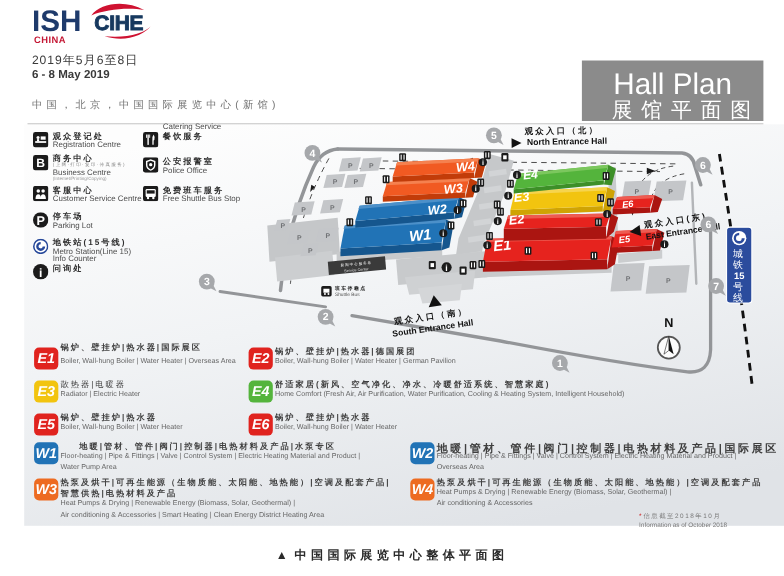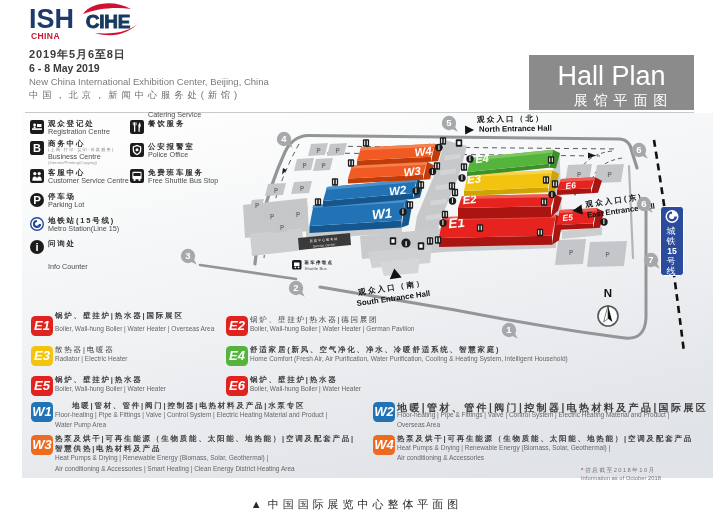--- a/index.html
+++ b/index.html
@@ -505,33 +505,32 @@
 <div style="position:absolute;left:29px;top:4px;font-size:27px;font-weight:bold;color:#1e3a6b;letter-spacing:0px">ISH</div>
 
 <div style="position:absolute;left:31px;top:30.5px;font-size:8.5px;font-weight:bold;color:#c41734;letter-spacing:0.4px">CHINA</div>
 
 <svg style="position:absolute;left:79px;top:2px" width="66" height="38" viewBox="0 0 66 38">
 <path d="M 4 12 C 12 0.5 35 -2.5 52 7 C 37 4.6 17 6.5 4 12 Z" fill="#cf1231"></path>
 <path d="M 16 31 C 32 36 50 33 61 19 C 53 30 34 32.6 16 31 Z" fill="#cf1231"></path>
 <text x="29" y="25.5" text-anchor="middle" font-size="19" font-weight="bold" fill="#17395f" stroke="#17395f" stroke-width="0.9" letter-spacing="-0.2" font-family="Liberation Sans,sans-serif">CIHE</text>
 </svg>
 
-<div style="position:absolute;left:29px;top:46.5px;font-size:11px;font-weight:bold;color:#3a3a3a;letter-spacing:0.9px">2019年5月6至8日</div>
+<div style="position:absolute;left:29px;top:46.5px;font-size:11px;font-weight:normal;color:#3a3a3a;letter-spacing:0.9px">2019年5月6至8日</div>
 
 <div style="position:absolute;left:29px;top:61.5px;font-size:10.5px;font-weight:bold;color:#3a3a3a">6 - 8 May 2019</div>
 
-<div style="position:absolute;left:29px;top:75.5px;font-size:9.5px;color:#7b7b7b">New China International Exhibition Center, Beijing, China</div>
-
-<div style="position:absolute;left:29px;top:88.5px;font-size:9.3px;color:#6f6f6f;letter-spacing:.42em">中国，北京，新闻中心服务处(新馆)</div>
+
+<div style="position:absolute;left:29px;top:88.5px;font-size:9.3px;color:#6f6f6f;letter-spacing:.42em">中国，北京，中国国际展览中心(新馆)</div>
 
 <div style="position:absolute;left:25px;top:112px;width:669px;height:1px;background:#c9c9c9"></div>
 
 <div style="position:absolute;left:529px;top:55px;width:165px;height:55px;background:#8b8b8b;color:#fff;text-align:center">
 <div style="font-size:27px;line-height:27px;margin-top:8px">Hall Plan</div>
-<div style="font-size:14px;line-height:21px;letter-spacing:.42em;padding-left:24px">展馆平面图</div>
+<div style="font-size:19px;line-height:21px;letter-spacing:.42em;padding-left:24px">展馆平面图</div>
 </div>
 
 <div>
       <div style="position:absolute;left:30px;top:120px;width:14px;height:14px"><svg width="14" height="14">
           <rect x="0" y="0" width="14" height="14" rx="2.2" fill="#1b1b1b"></rect>
           <rect x="2" y="8.3" width="10" height="1.6" fill="#fff"></rect>
           <circle cx="4.6" cy="5" r="1.4" fill="#fff"></circle>
           <rect x="7" y="4" width="4.5" height="3" fill="#fff"></rect>
           <rect x="3.6" y="6.5" width="2" height="2" fill="#fff"></rect>
         </svg></div>
@@ -614,36 +613,36 @@
       <div style="position:absolute;left:48px;top:216px;font-size:7.5px;color:#2e2e2e;white-space:nowrap;font-weight:bold" class="cjs">地铁站(15号线)</div>
       <div style="position:absolute;left:48px;top:223.5px;font-size:7.2px;color:#4c4c4c;white-space:nowrap">Metro Station(Line 15)</div>
     </div>
 
 <div>
       <div style="position:absolute;left:30px;top:240px;width:14px;height:14px"><svg width="14" height="14">
           <circle cx="7" cy="7" r="7" fill="#1b1b1b"></circle>
           <text x="7" y="11.4" text-anchor="middle" font-size="11" font-weight="bold" fill="#fff" font-family="Liberation Serif,serif">i</text>
         </svg></div>
       <div style="position:absolute;left:48px;top:239px;font-size:7.5px;color:#2e2e2e;white-space:nowrap;font-weight:bold" class="cjs">问询处</div>
-      <div style="position:absolute;left:48px;top:262px;font-size:7.2px;color:#4c4c4c;white-space:nowrap">Info Counter</div>
+      <div style="position:absolute;left:48px;top:230px;font-size:7.2px;color:#4c4c4c;white-space:nowrap">Info Counter</div>
     </div>
 
 <div>
       <div style="position:absolute;left:31px;top:316px">
         <div style="width:22px;height:20px;border-radius:4.5px;background:#e0231e;color:#fff;font-weight:bold;font-style:italic;font-size:13px;text-align:center;line-height:20px">E1</div>
       </div>
       <div style="position:absolute;left:55px;top:311px;font-size:7.5px;color:#3f3f3f;white-space:nowrap;font-weight:bold" class="cjs">锅炉、壁挂炉|热水器|国际展区</div>
       <div style="position:absolute;left:55px;top:325.2px;font-size:6.5px;color:#666;white-space:nowrap;font-weight:normal" class="">Boiler, Wall-hung Boiler | Water Heater | Overseas Area</div>
     </div>
 
 <div>
       <div style="position:absolute;left:226px;top:316px">
         <div style="width:22px;height:20px;border-radius:4.5px;background:#e0231e;color:#fff;font-weight:bold;font-style:italic;font-size:13px;text-align:center;line-height:20px">E2</div>
       </div>
-      <div style="position:absolute;left:250px;top:315px;font-size:7.5px;color:#3f3f3f;white-space:nowrap;font-weight:normal" class="cjs">锅炉、壁挂炉|热水器|德国展团</div>
+      <div style="position:absolute;left:250px;top:315px;font-size:7.5px;color:#3f3f3f;white-space:nowrap;font-weight:bold" class="cjs">锅炉、壁挂炉|热水器|德国展团</div>
       <div style="position:absolute;left:250px;top:325.2px;font-size:6.5px;color:#666;white-space:nowrap;font-weight:normal" class="">Boiler, Wall-hung Boiler | Water Heater | German Pavilion</div>
     </div>
 
 <div>
       <div style="position:absolute;left:31px;top:346px">
         <div style="width:22px;height:20px;border-radius:4.5px;background:#f2c40f;color:#fff;font-weight:bold;font-style:italic;font-size:13px;text-align:center;line-height:20px">E3</div>
       </div>
       <div style="position:absolute;left:55px;top:345px;font-size:7.5px;color:#3f3f3f;white-space:nowrap;font-weight:normal" class="cjs">散热器|电暖器</div>
       <div style="position:absolute;left:55px;top:355.2px;font-size:6.5px;color:#666;white-space:nowrap;font-weight:normal" class="">Radiator | Electric Heater</div>
     </div>
@@ -704,13 +703,13 @@
       <div style="position:absolute;left:373px;top:435px">
         <div style="width:22px;height:20px;border-radius:4.5px;background:#ed6b21;color:#fff;font-weight:bold;font-style:italic;font-size:13px;text-align:center;line-height:20px">W4</div>
       </div>
       <div style="position:absolute;left:397px;top:434px;font-size:7.5px;color:#3f3f3f;white-space:nowrap;font-weight:bold" class="cjs">热泵及烘干|可再生能源（生物质能、太阳能、地热能）|空调及配套产品</div>
       <div style="position:absolute;left:397px;top:444.2px;font-size:6.5px;color:#666;white-space:nowrap;font-weight:normal" class="">Heat Pumps &amp; Drying | Renewable Energy (Biomass, Solar, Geothermal) |</div>
       <div style="position:absolute;left:397px;top:454.4px;font-size:6.5px;color:#666;white-space:nowrap;font-weight:normal" class="">Air conditioning &amp; Accessories</div>
     </div>
 
 <div style="position:absolute;left:581px;top:467px;font-size:5.8px;color:#777;line-height:7.6px"><span style="color:#c00">*</span> <span class="cjs">信息截至2018年10月</span><br>Information as of October 2018</div>
 
-<div style="position:absolute;left:0;top:497px;width:713px;text-align:center;font-size:11px;font-weight:normal;color:#2a2a2a">▲&nbsp; <span style="letter-spacing:.36em">中国国际展览中心整体平面图</span></div>
+<div style="position:absolute;left:0;top:497px;width:713px;text-align:center;font-size:11px;font-weight:bold;color:#2a2a2a">▲&nbsp; <span style="letter-spacing:.36em">中国国际展览中心整体平面图</span></div>
 </div>
 </body></html>

